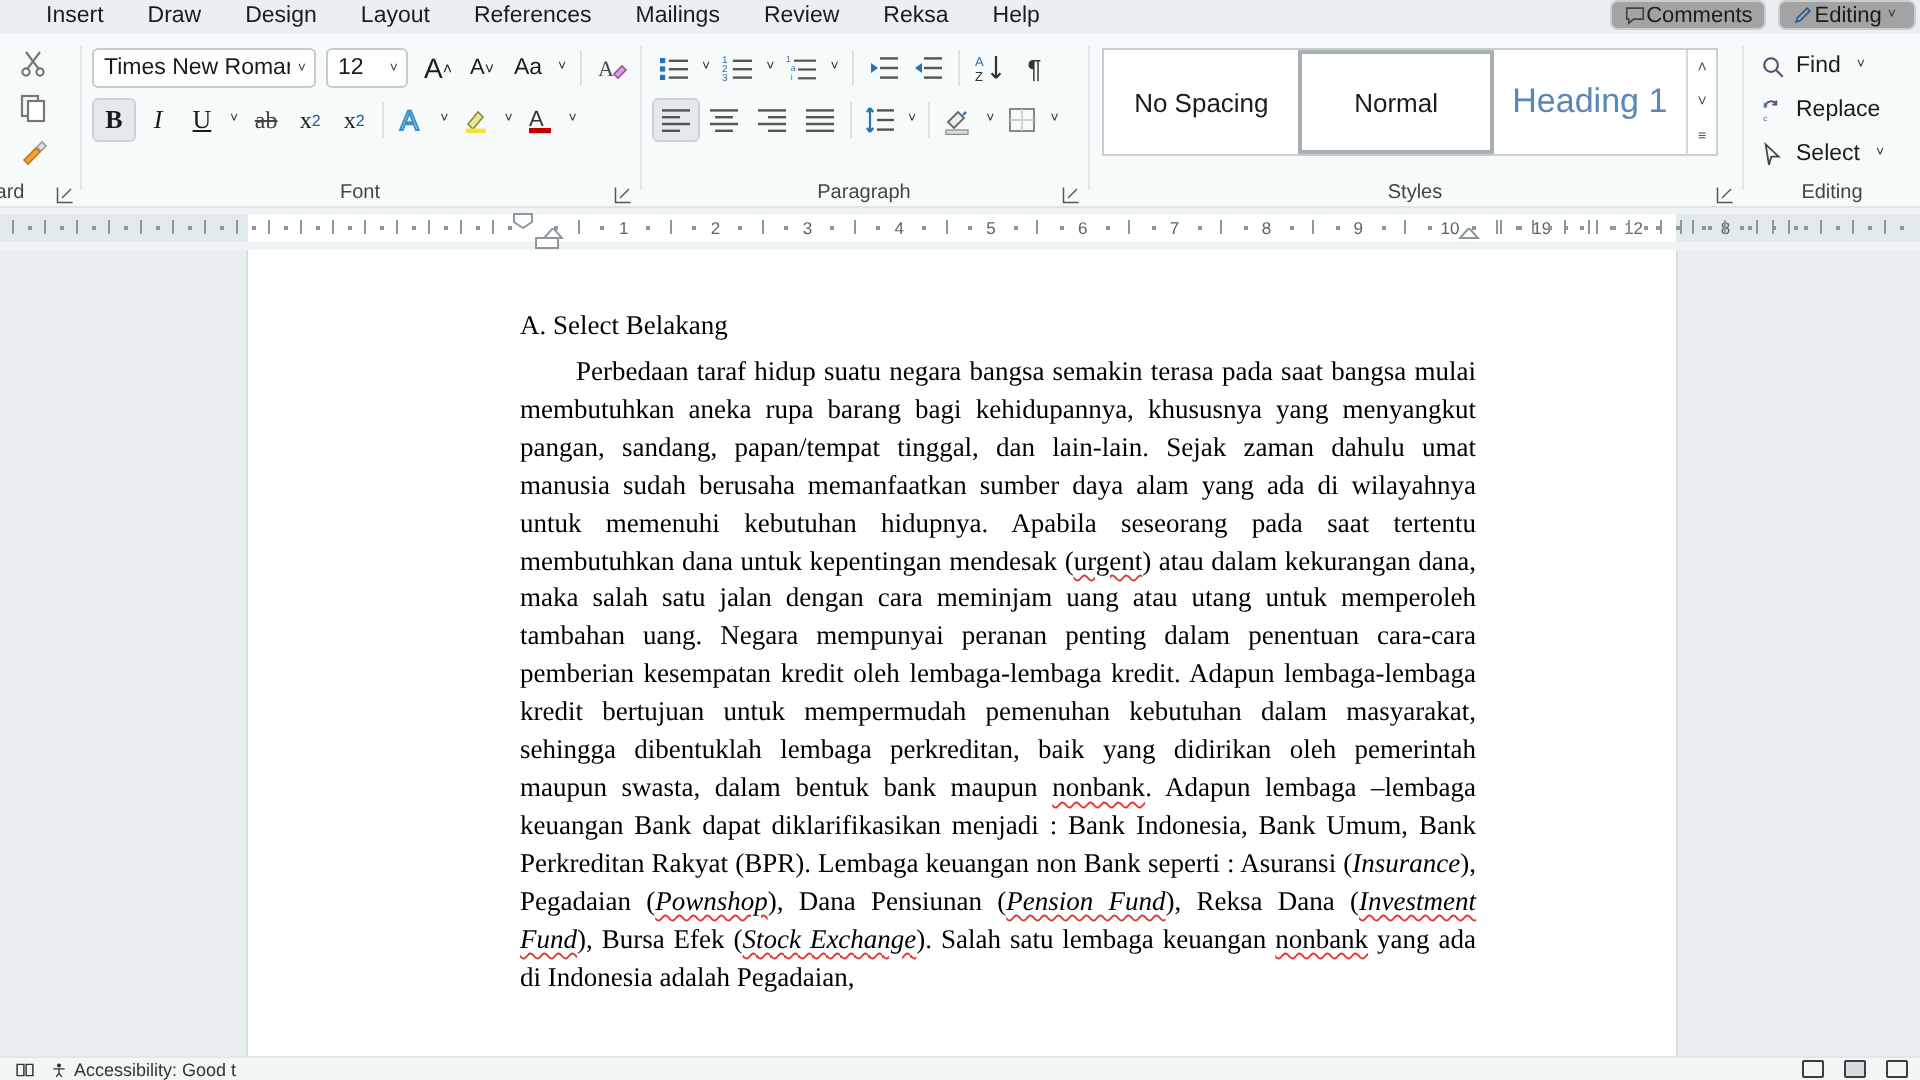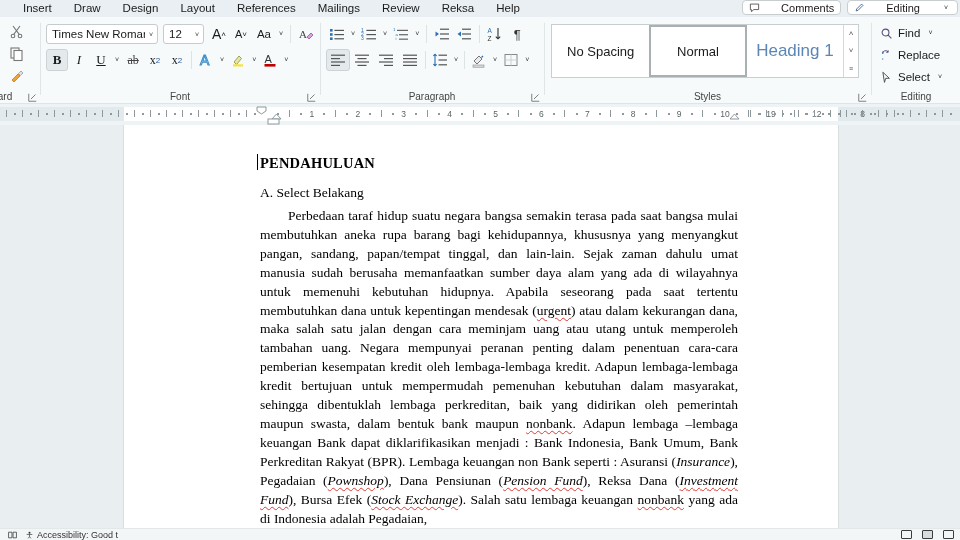--- a/index.html
+++ b/index.html
@@ -18,23 +18,23 @@
     display: flex; align-items: center;
   }
   .tab {
     font-size: 11.5px; color: #1b1b1b; padding: 0 11px;
     line-height: 17px; white-space: nowrap; cursor: default;
   }
   .tabbar-right {
     position: absolute; right: 2px; top: 0; display: flex; align-items: center; gap: 6px;
   }
   .pillbtn {
-    display: flex; align-items: center; gap: 21px;
+    display: flex; align-items: center; gap: 0;
     border: 1px solid #c8cdd0; border-radius: 4px;
-    background: #ffffff; height: 15px; padding: 0 6px;
+    background: #a3a3a3; height: 15px; padding: 0 6px;
     font-size: 11px; color: #1b1b1b; white-space: nowrap;
   }
 
   
   .ribbon {
     position: absolute; top: 17px; left: 0; width: 960px; height: 87px;
     background: #f7fafb; border-bottom: 1px solid #dfe4e6;
   }
   .group { position: absolute; top: 0; height: 87px; }
   .group-label {
@@ -646,24 +646,20 @@
     <div style="position:absolute;left:729px;top:10px;">
       <svg width="11" height="8" viewBox="0 0 11 8">
           <path d="M5.5 0L10 5H1z" fill="#fff" stroke="#8d989c" stroke-width="1"></path>
         </svg>
     </div>
   </div>
 
   <div class="canvas">
     <div class="page">
       <div class="doc">
-        <div class="h-title">
-          <span class="caret-bar"></span>
-          <span>PENDAHULUAN</span>
-        </div>
         <div class="sub">A. Select Belakang</div>
         <div class="body-p" id="body-paragraph"><span>Perbedaan taraf hidup suatu negara bangsa semakin terasa pada saat bangsa mulai membutuhkan aneka rupa barang bagi kehidupannya, khususnya yang menyangkut pangan, sandang, papan/tempat tinggal, dan lain-lain. Sejak zaman dahulu umat manusia sudah berusaha memanfaatkan sumber daya alam yang ada di wilayahnya untuk memenuhi kebutuhan hidupnya. Apabila seseorang pada saat tertentu membutuhkan dana untuk kepentingan mendesak (</span><span class="sq">urgent</span><span>) atau dalam kekurangan dana, maka salah satu jalan dengan cara meminjam uang atau utang untuk memperoleh tambahan uang. Negara mempunyai peranan penting dalam penentuan cara-cara pemberian kesempatan kredit oleh lembaga-lembaga kredit. Adapun lembaga-lembaga kredit bertujuan untuk mempermudah pemenuhan kebutuhan dalam masyarakat, sehingga dibentuklah lembaga perkreditan, baik yang didirikan oleh pemerintah maupun swasta, dalam bentuk bank maupun </span><span class="sq">nonbank</span><span>. Adapun lembaga –lembaga keuangan Bank dapat diklarifikasikan menjadi : Bank Indonesia, Bank Umum, Bank Perkreditan Rakyat (BPR). Lembaga keuangan non Bank seperti : Asuransi (</span><span class="it">Insurance</span><span>), Pegadaian (</span><span class="it sq">Pownshop</span><span>), Dana Pensiunan (</span><span class="it sq">Pension Fund</span><span>), Reksa Dana (</span><span class="it sq">Investment Fund</span><span>), Bursa Efek (</span><span class="it sq">Stock Exchange</span><span>). Salah satu lembaga keuangan </span><span class="sq">nonbank</span><span> yang ada di Indonesia adalah Pegadaian,</span></div>
       </div>
     </div>
   </div>
 
   <div class="status">
     <span class="si">
       <svg style="width:9px;height:8px" viewBox="0 0 16 14">
           <path d="M1 2h6v10H1zM9 2h6v10H9z" fill="none" stroke="#333" stroke-width="1.3"></path>

